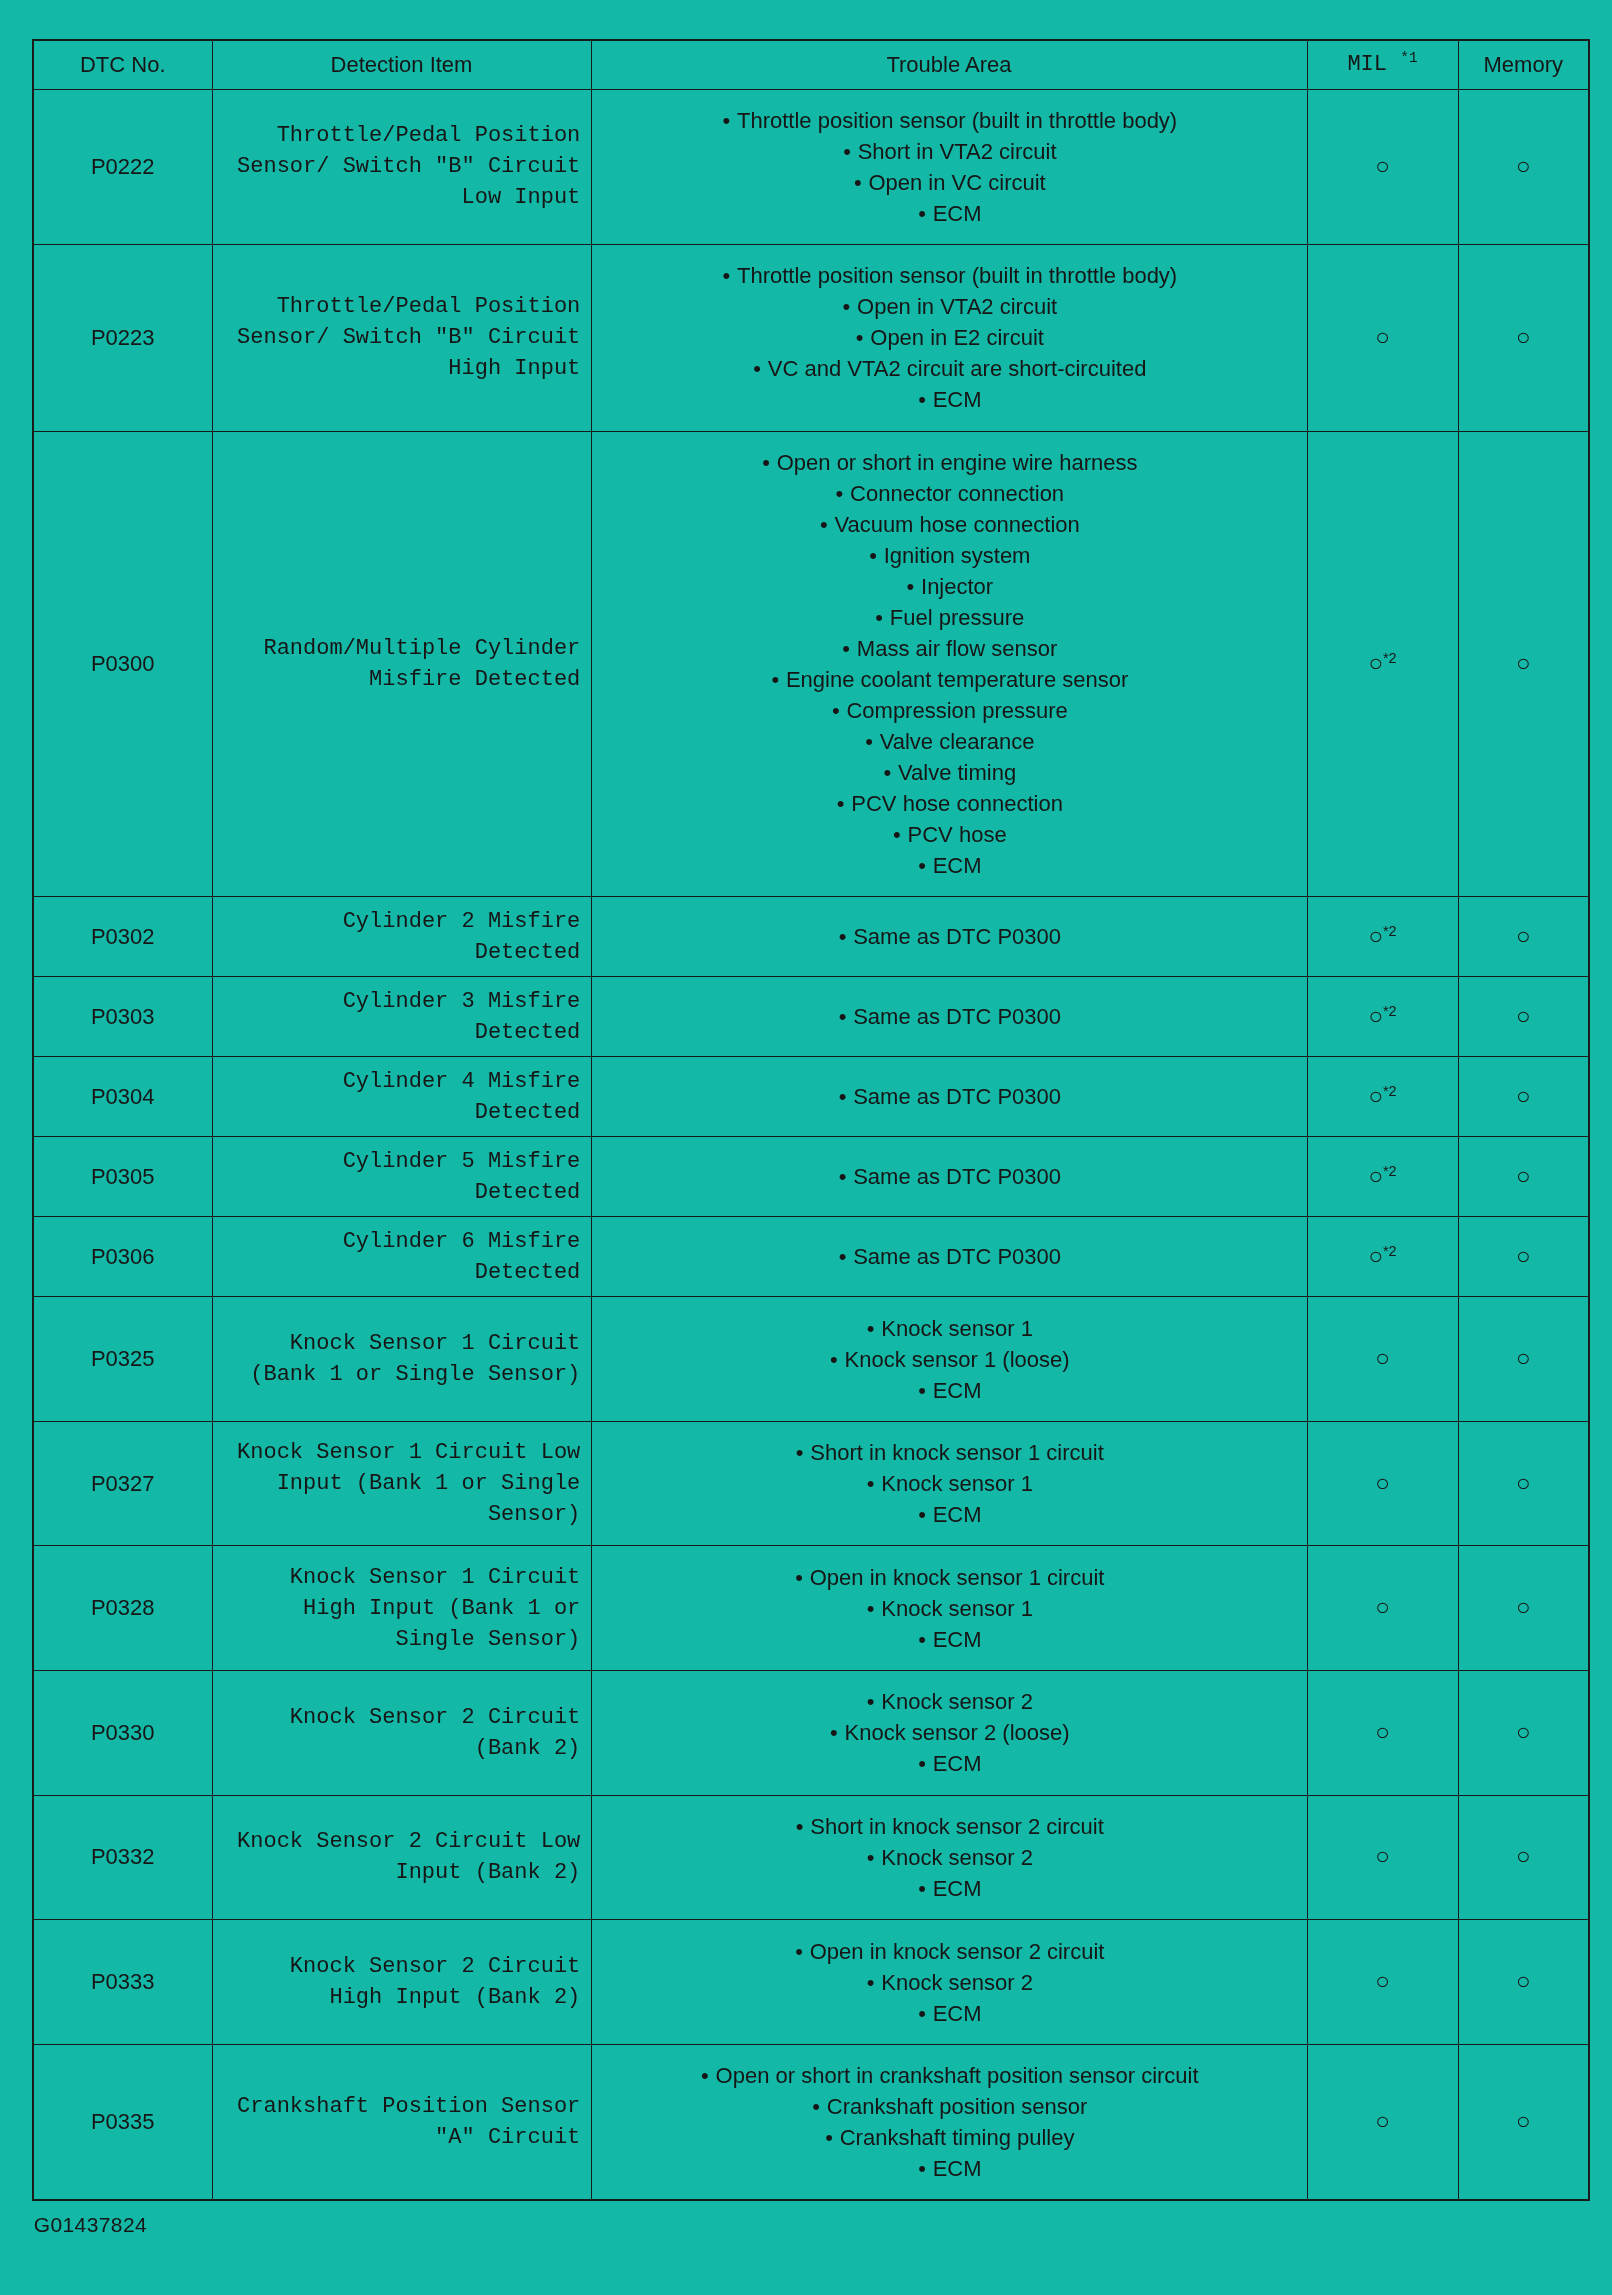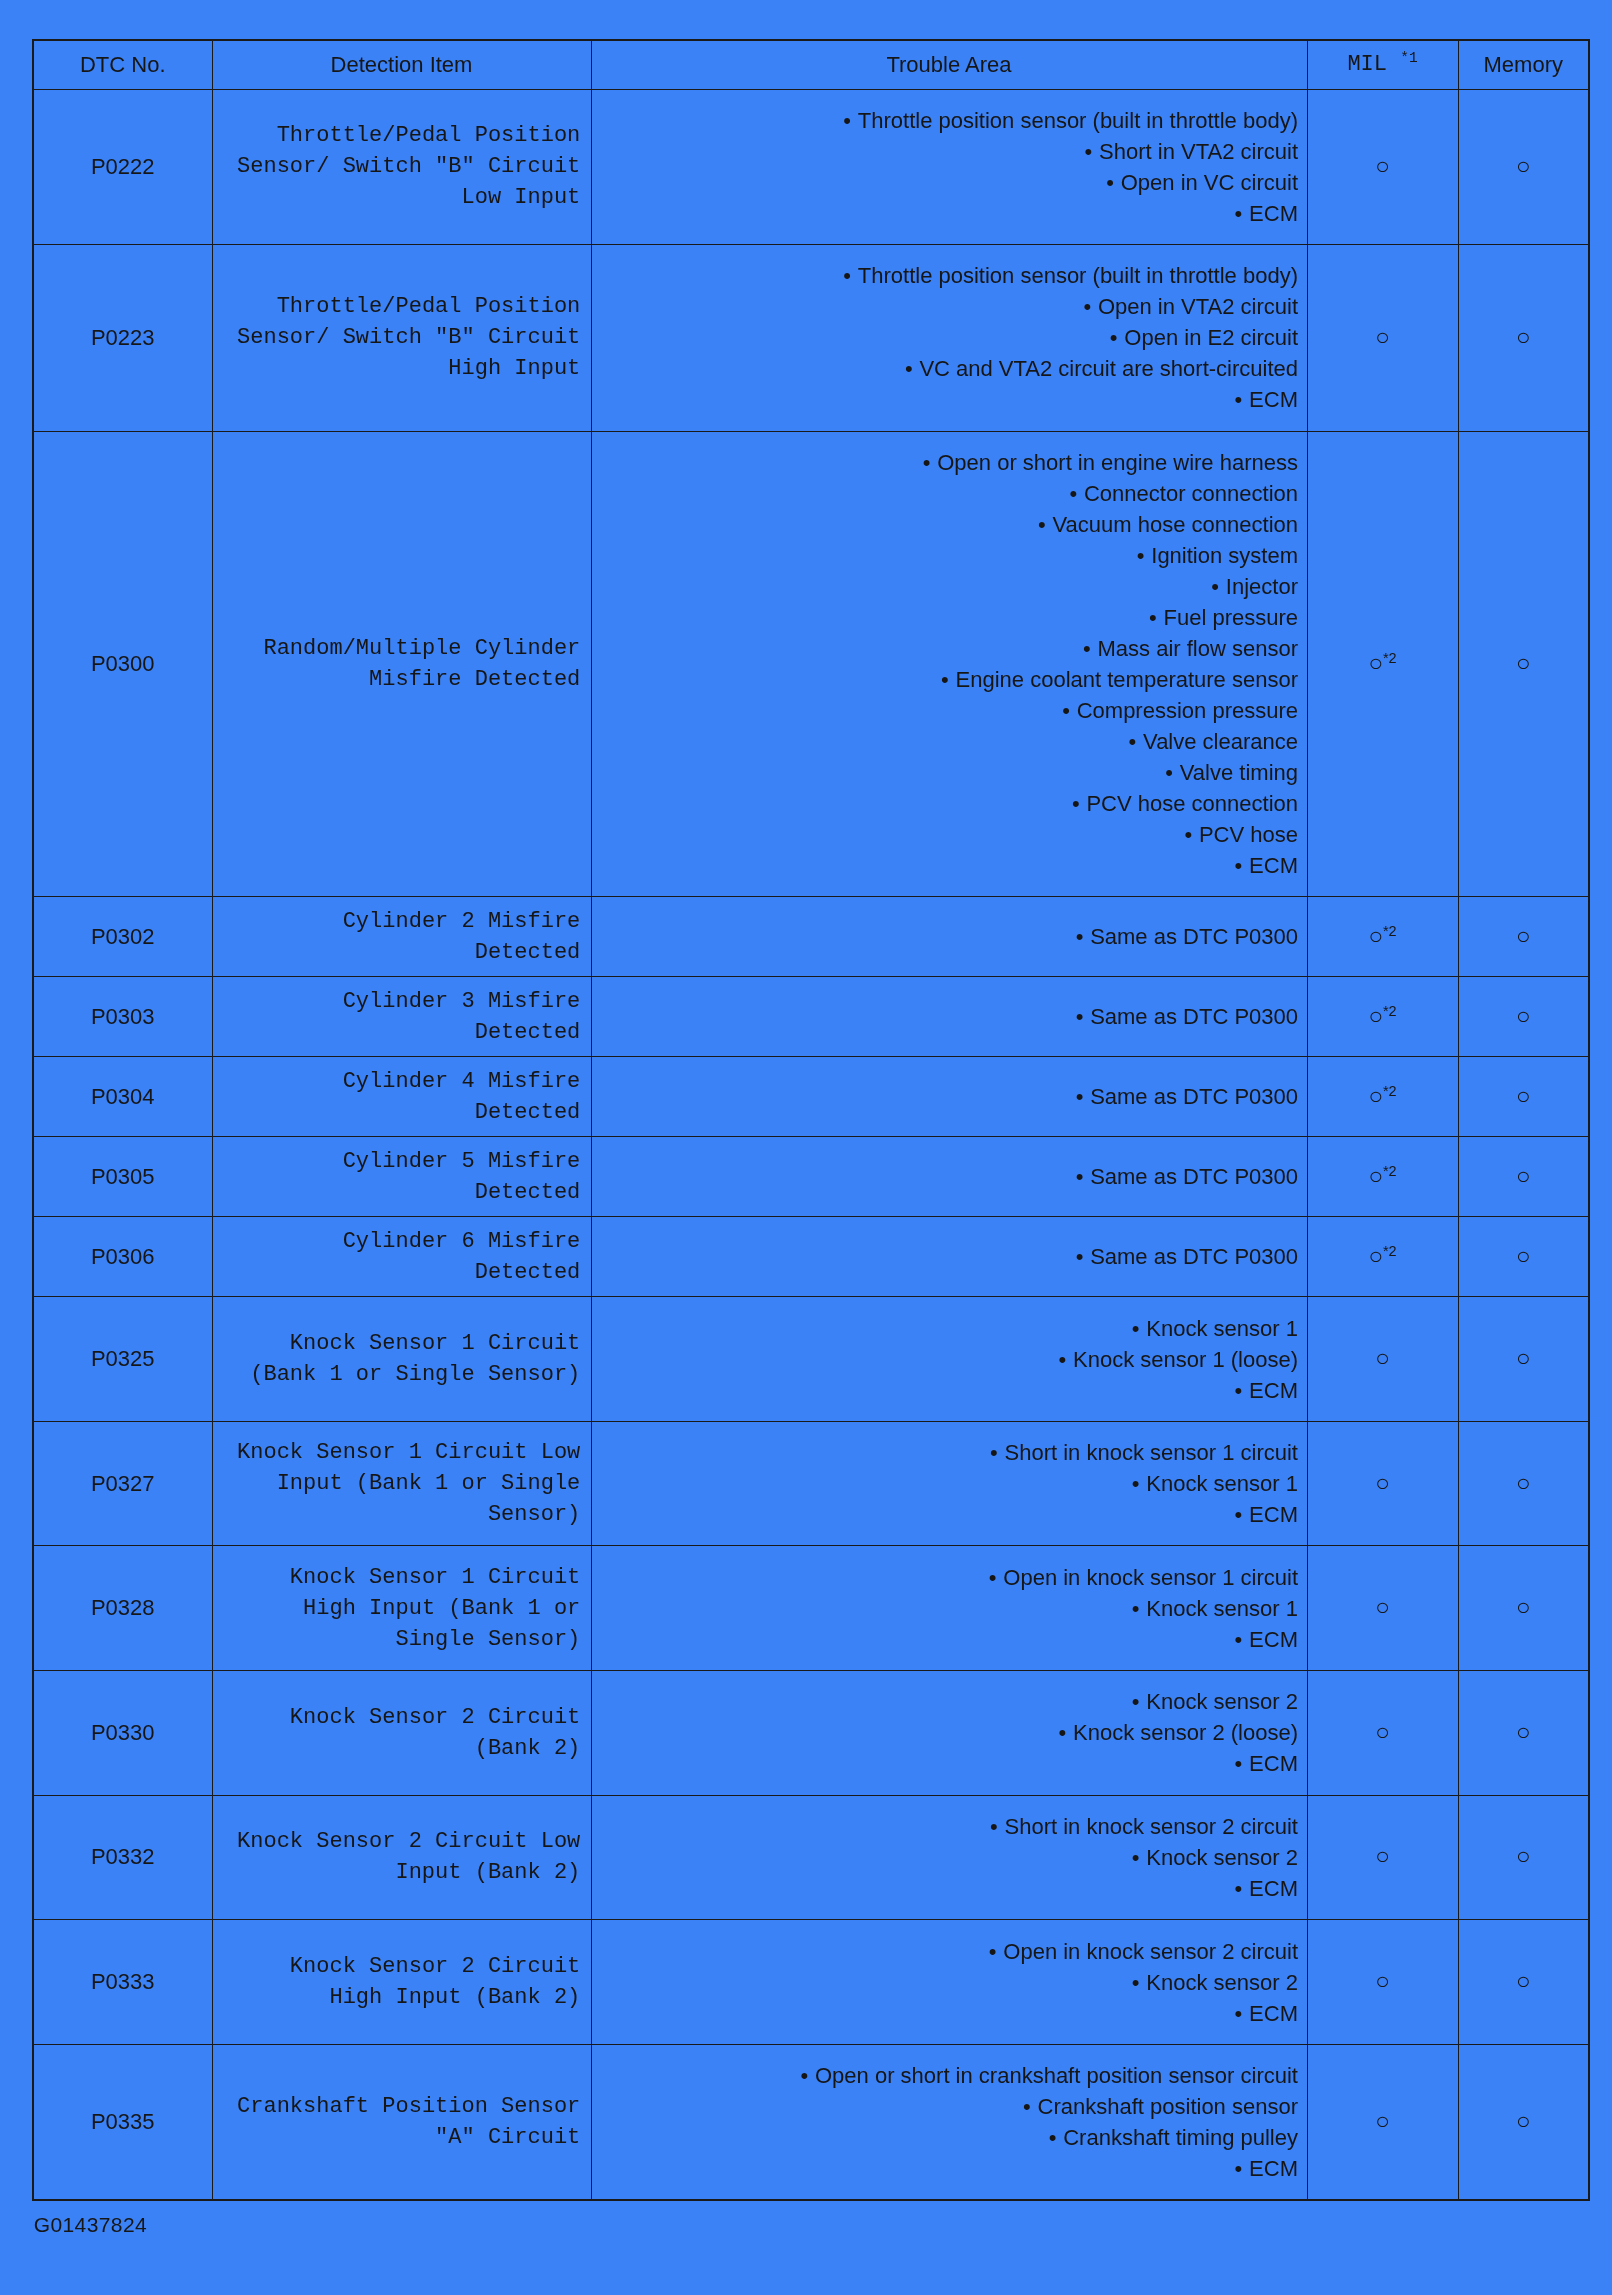--- a/index.html
+++ b/index.html
@@ -5,21 +5,21 @@
   html, body {
     margin: 0;
     padding: 0;
     background: #ffffff;
     font-family: "Liberation Sans", "DejaVu Sans", sans-serif;
     color: #161616;
   }
   .page {
     width: 1612px;
     height: 2295px;
-    background: #3b82f6;
+    background: #14b8a6;
     box-sizing: border-box;
     padding: 39px 34px 16px 32px;
     position: relative;
   }
   table.dtc-table {
     border-collapse: collapse;
     table-layout: fixed;
     width: 1544px;
     border: 2.6px solid #1a1a1a;
   }
@@ -47,21 +47,21 @@
     text-align: center;
     padding: 5.1px 6.8px;
   }
   td.cell-det {
     text-align: right;
     padding: 8.5px 10.2px 8.5px 13.6px;
     line-height: 31px;
     font-family: Liberation Mono, monospace;
   }
   td.cell-trouble {
-    text-align: right;
+    text-align: center;
     padding: 15.3px 8.5px 15.3px 10.2px;
     vertical-align: middle;
   }
   .bullet-line {
     line-height: 31px;
     font-size: 22px;
   }
   .bullet {
     display: inline-block;
     margin-right: 6.8px;

